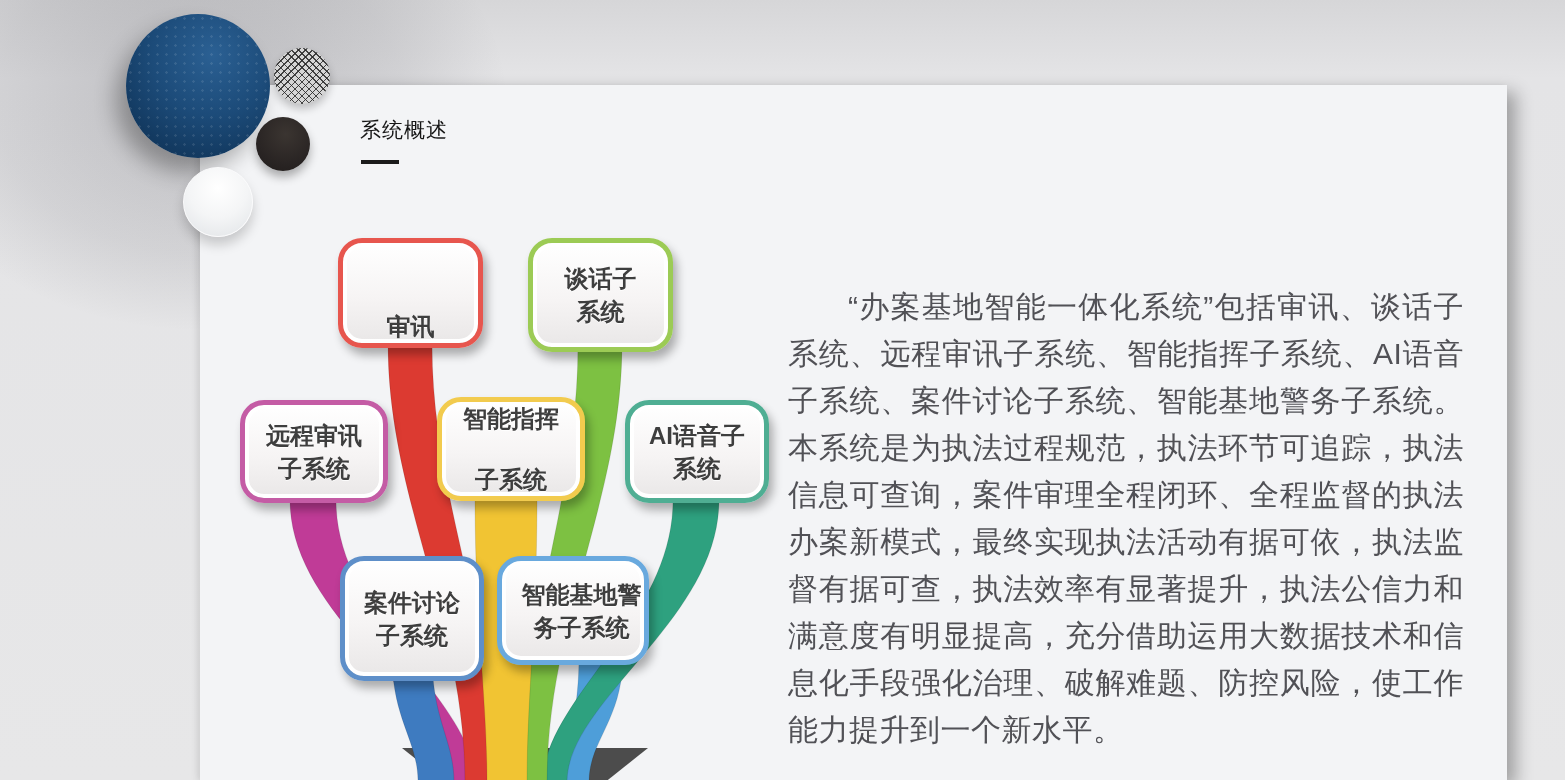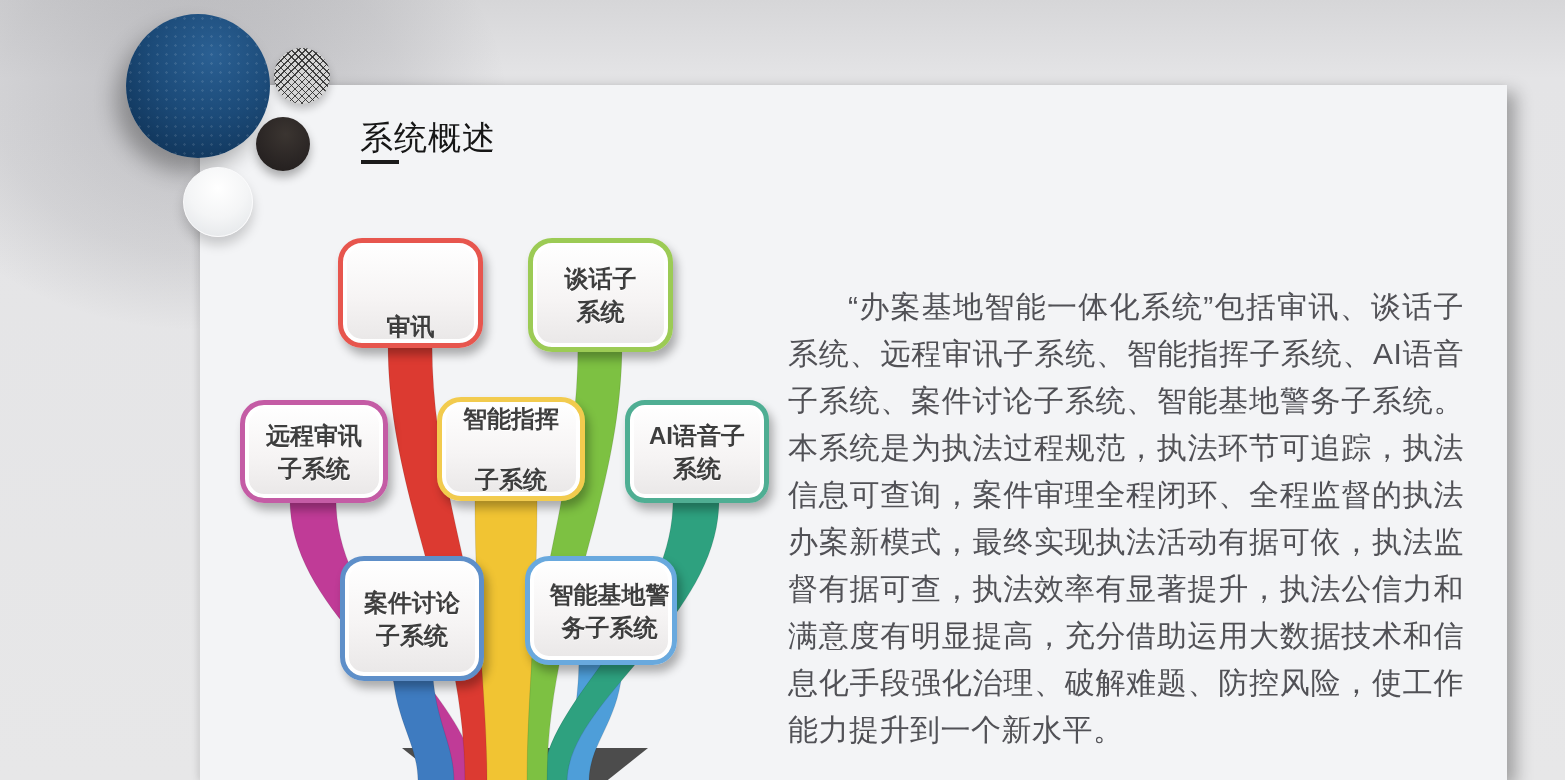--- a/index.html
+++ b/index.html
@@ -46,21 +46,21 @@
   }
   .circle-white{
     left:183px;top:167px;width:68px;height:68px;
     background:radial-gradient(circle at 50% 30%,#ffffff 0%,#f4f5f6 50%,#e0e3e6 100%);
     border:1px solid #fbfbfc;
     box-shadow:0 8px 12px rgba(0,0,0,0.18);
   }
   
   .title{
     position:absolute;left:360px;top:116px;
-    font-size:33px;color:#161616;letter-spacing:1px;
+    font-size:21px;color:#161616;letter-spacing:1px;
   }
   .title-underline{
     position:absolute;left:361px;top:160px;width:38px;height:4px;background:#1b1b1b;
   }
   
   .ribbons{position:absolute;left:0;top:0;pointer-events:none;}
   .ribbon{stroke:rgba(0,0,0,0.10);stroke-width:1;}
   .sysbox{
     position:absolute;box-sizing:border-box;
     border:5px solid #888;border-radius:24px;
@@ -71,21 +71,21 @@
   .sysbox span{
     display:block;font-size:24px;font-weight:bold;color:#3e3e3e;
     text-align:center;line-height:33px;text-shadow:0 1px 0 rgba(255,255,255,0.8);
   }
   .box1{left:338px;top:238px;width:145px;height:110px;}
   .box2{left:528px;top:238px;width:145px;height:114px;}
   .box3{left:240px;top:400px;width:148px;height:103px;}
   .box4{left:437px;top:397px;width:148px;height:104px;justify-content:space-between;}
   .box5{left:625px;top:400px;width:144px;height:103px;}
   .box6{left:340px;top:556px;width:144px;height:125px;}
-  .box7{left:525px;top:556px;width:152px;height:109px;padding-left:17px;}
+  .box7{left:497px;top:556px;width:152px;height:109px;padding-left:17px;}
   
   .description{
     position:absolute;left:788px;top:283px;width:676px;
     font-size:30px;line-height:47px;color:#515156;
     text-align:justify;text-indent:2em;letter-spacing:0.5px;
   }
 </style>
 </head>
 <body>
 
@@ -122,21 +122,21 @@
     <span>系统</span>
   </div>
   <div class="sysbox box3" style="border-color: rgb(196, 92, 165);">
     <span>远程审讯</span>
     <span>子系统</span>
   </div>
   <div class="sysbox box4" style="border-color: rgb(242, 203, 78);">
     <span>智能指挥</span>
     <span>子系统</span>
   </div>
-  <div class="sysbox box5" style="border-color: rgb(79, 174, 147); border-radius: 20px;">
+  <div class="sysbox box5" style="border-color: rgb(79, 174, 147);">
     <span>AI语音子</span>
     <span>系统</span>
   </div>
   <div class="sysbox box6" style="border-color: rgb(94, 143, 201);">
     <span>案件讨论</span>
     <span>子系统</span>
   </div>
   <div class="sysbox box7" style="border-color: rgb(105, 169, 222);">
     <span>智能基地警</span>
     <span>务子系统</span>

